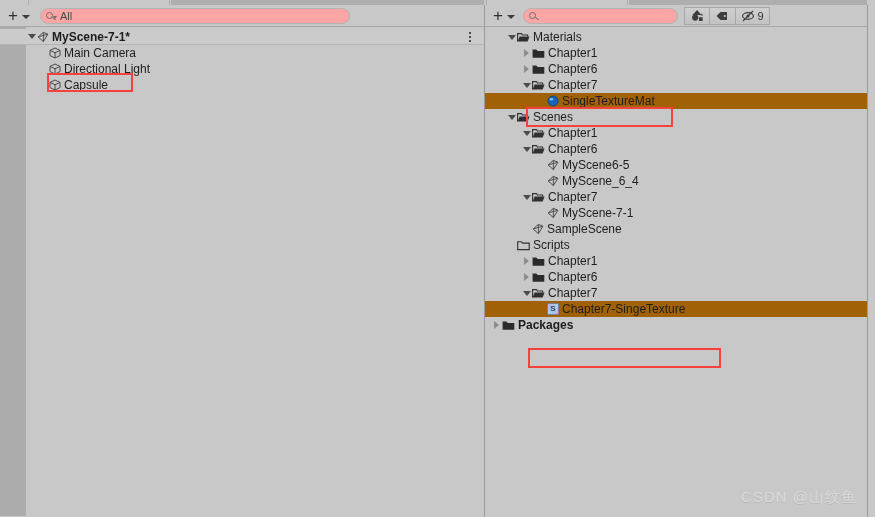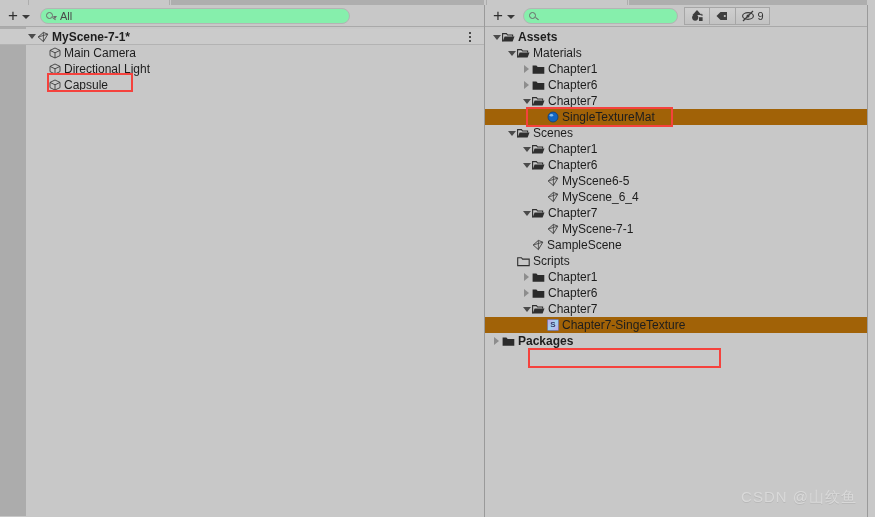--- a/index.html
+++ b/index.html
@@ -68,21 +68,21 @@
     width: 0; height: 0; margin-left: 2px; margin-top: 3px;
     border-left: 4px solid transparent;
     border-right: 4px solid transparent;
     border-top: 4px solid #3a3a3a;
   }
 
   .searchbox {
     position: relative;
     height: 16px;
     border-radius: 8px;
-    background: #86efac;
+    background: #fca5a5;
     border: 1px solid #b4b4b4;
     display: flex; align-items: center;
     padding-left: 17px;
     font-size: 11px;
     color: #555;
   }
   .searchbox .mag {
     position: absolute; left: 5px; top: 3px;
     width: 7px; height: 7px;
     border: 1.2px solid #6b6b6b;
@@ -344,32 +344,20 @@
             <ellipse cx="7" cy="6" rx="5.4" ry="3.3" fill="none" stroke="#3d3d3d" stroke-width="1.2"></ellipse>
             <circle cx="7" cy="6" r="1.5" fill="#3d3d3d"></circle>
             <line x1="2" y1="11" x2="12" y2="1" stroke="#3d3d3d" stroke-width="1.3"></line>
           </svg>
           <span class="cnt">9</span>
         </div>
       </div>
     </div>
 
     <div class="tree proj" id="proj-tree">
-        <div class="row bold" style="padding-left: 6px;">
-          <span class="arrow down">
-            <i></i>
-          </span>
-          <span class="ico ico-folder">
-            <svg width="13" height="11" viewBox="0 0 13 11">
-              <path d="M0.6 9.6 L0.6 1.6 L4.4 1.6 L5.6 3 L10.6 3 L10.6 4.4" fill="none" stroke="#2f2f2f" stroke-width="1.1"></path>
-              <path d="M0.6 9.6 L2.6 4.6 L12.5 4.6 L10.6 9.6 Z" fill="#2f2f2f"></path>
-            </svg>
-          </span>
-          <span class="lbl">Assets</span>
-        </div>
         <div class="row" style="padding-left: 21px;">
           <span class="arrow down">
             <i></i>
           </span>
           <span class="ico ico-folder">
             <svg width="13" height="11" viewBox="0 0 13 11">
               <path d="M0.6 9.6 L0.6 1.6 L4.4 1.6 L5.6 3 L10.6 3 L10.6 4.4" fill="none" stroke="#2f2f2f" stroke-width="1.1"></path>
               <path d="M0.6 9.6 L2.6 4.6 L12.5 4.6 L10.6 9.6 Z" fill="#2f2f2f"></path>
             </svg>
           </span>

